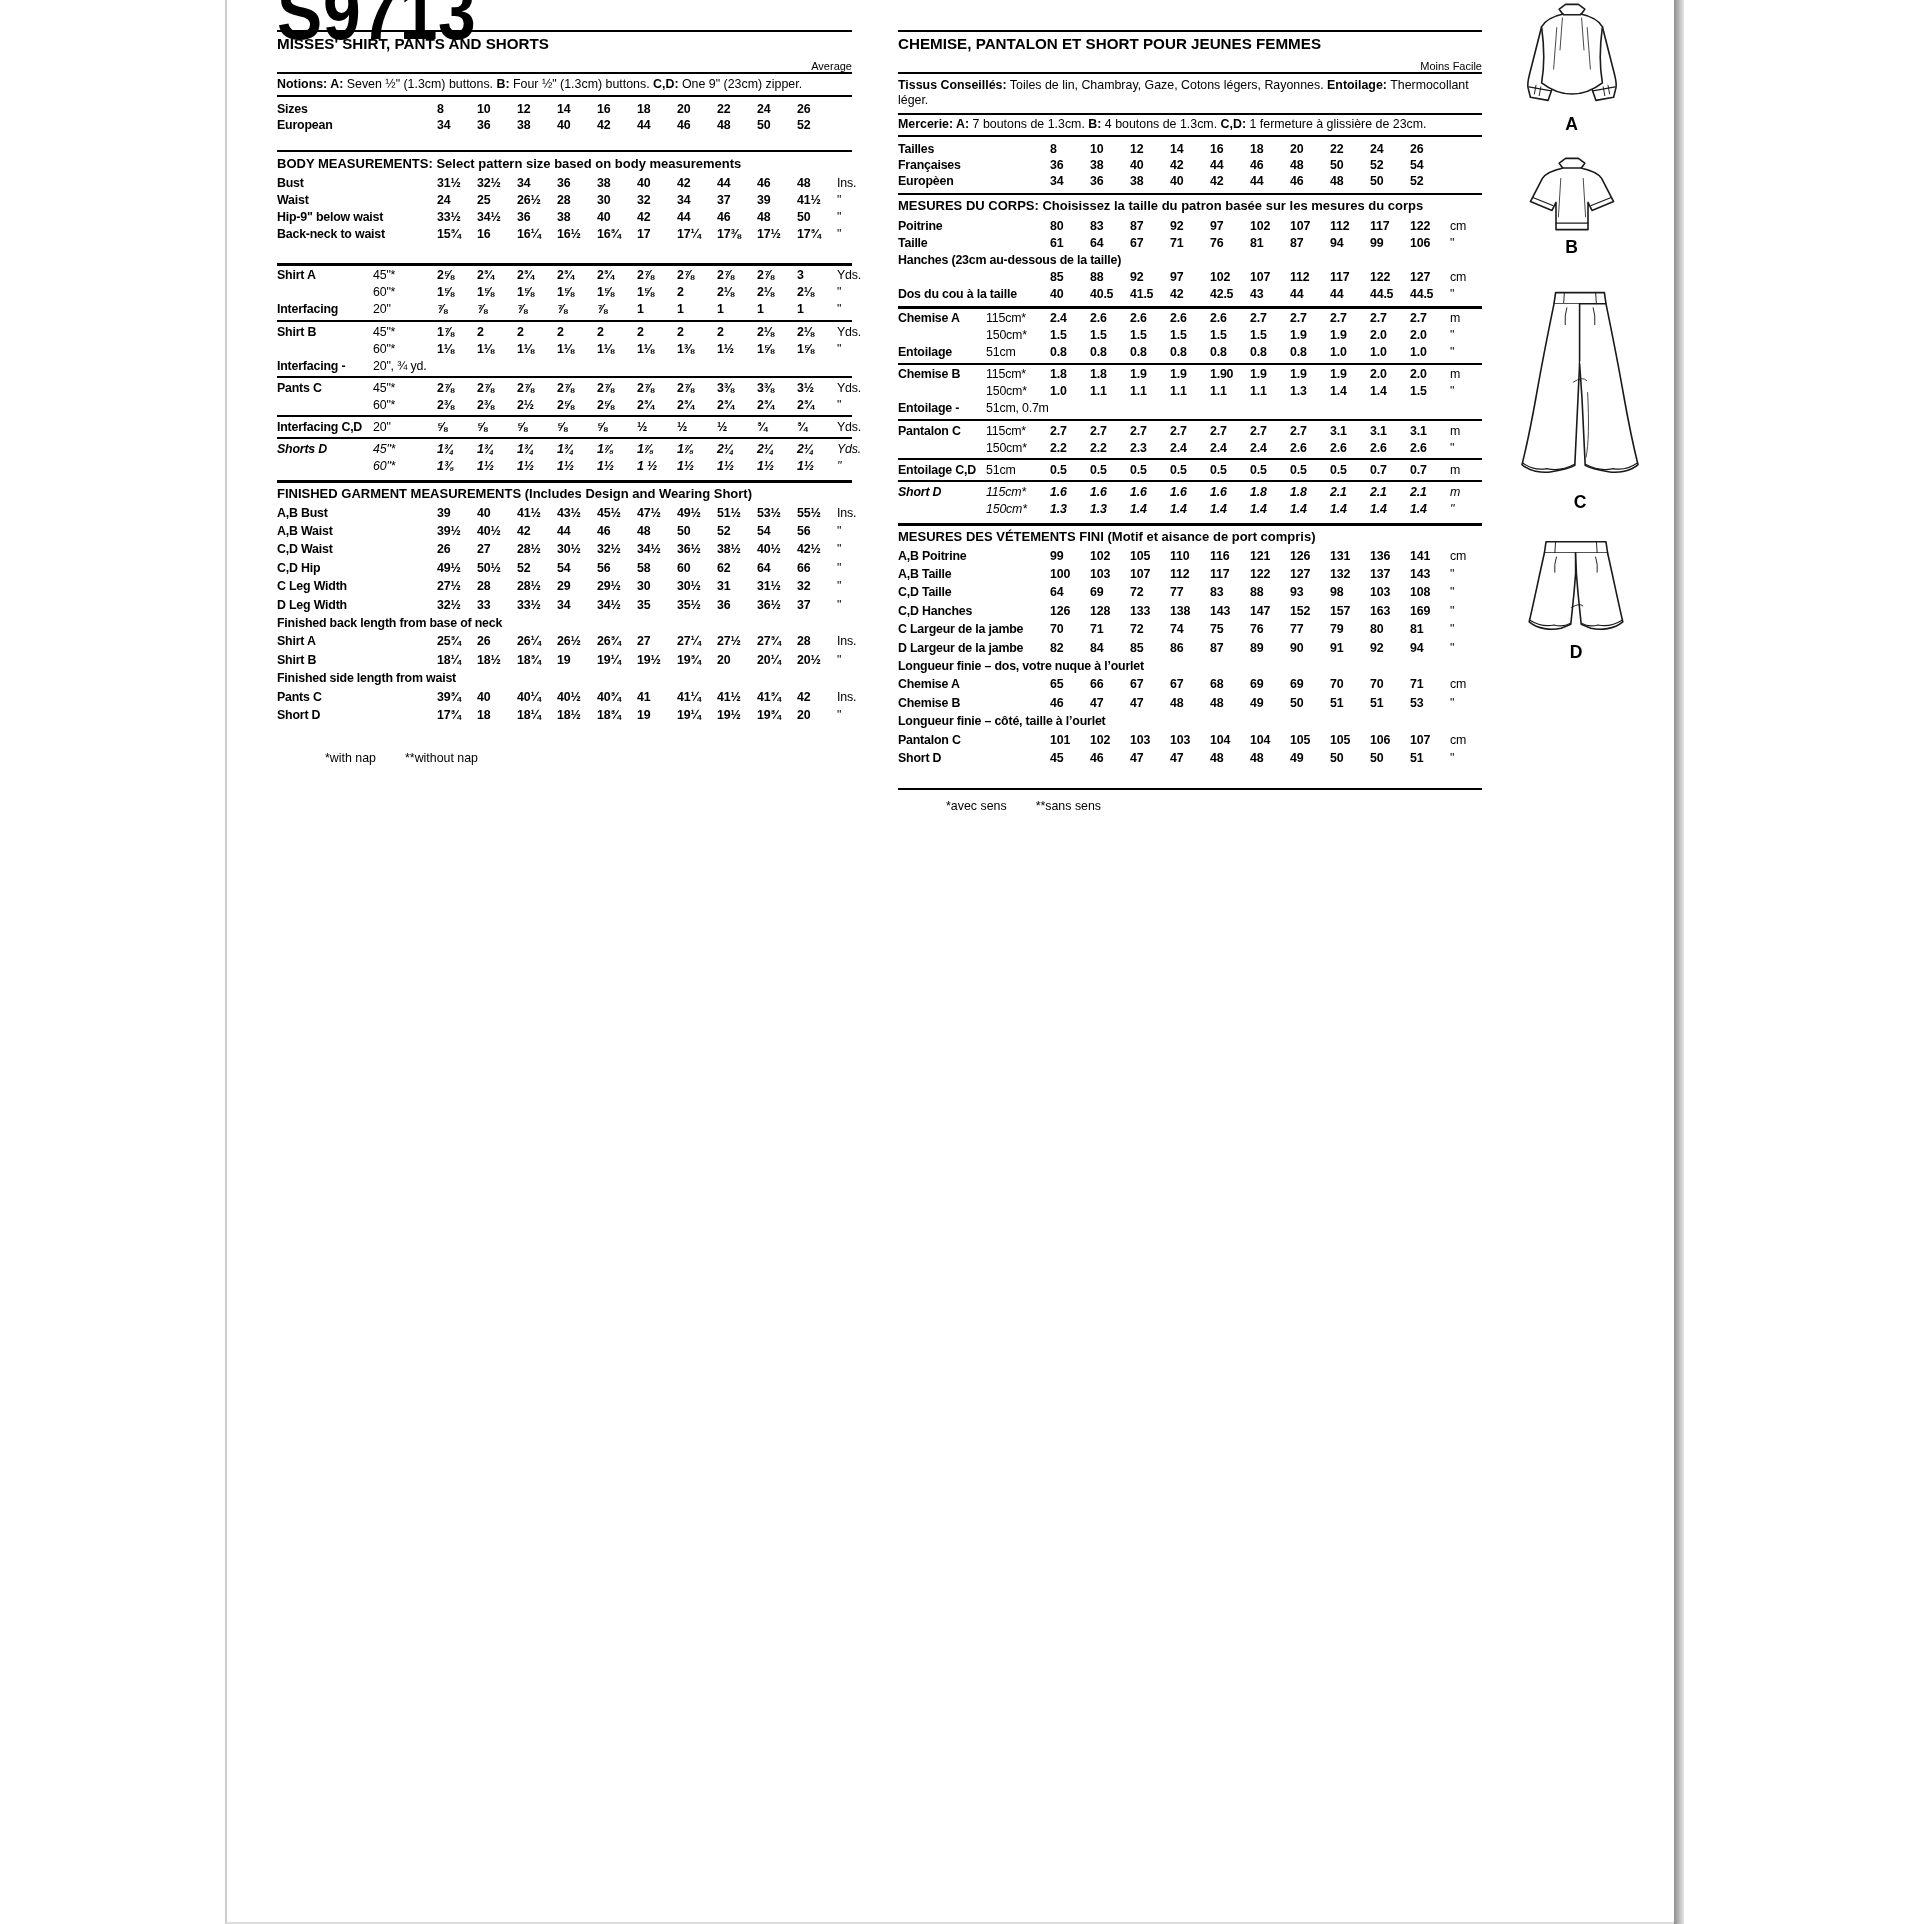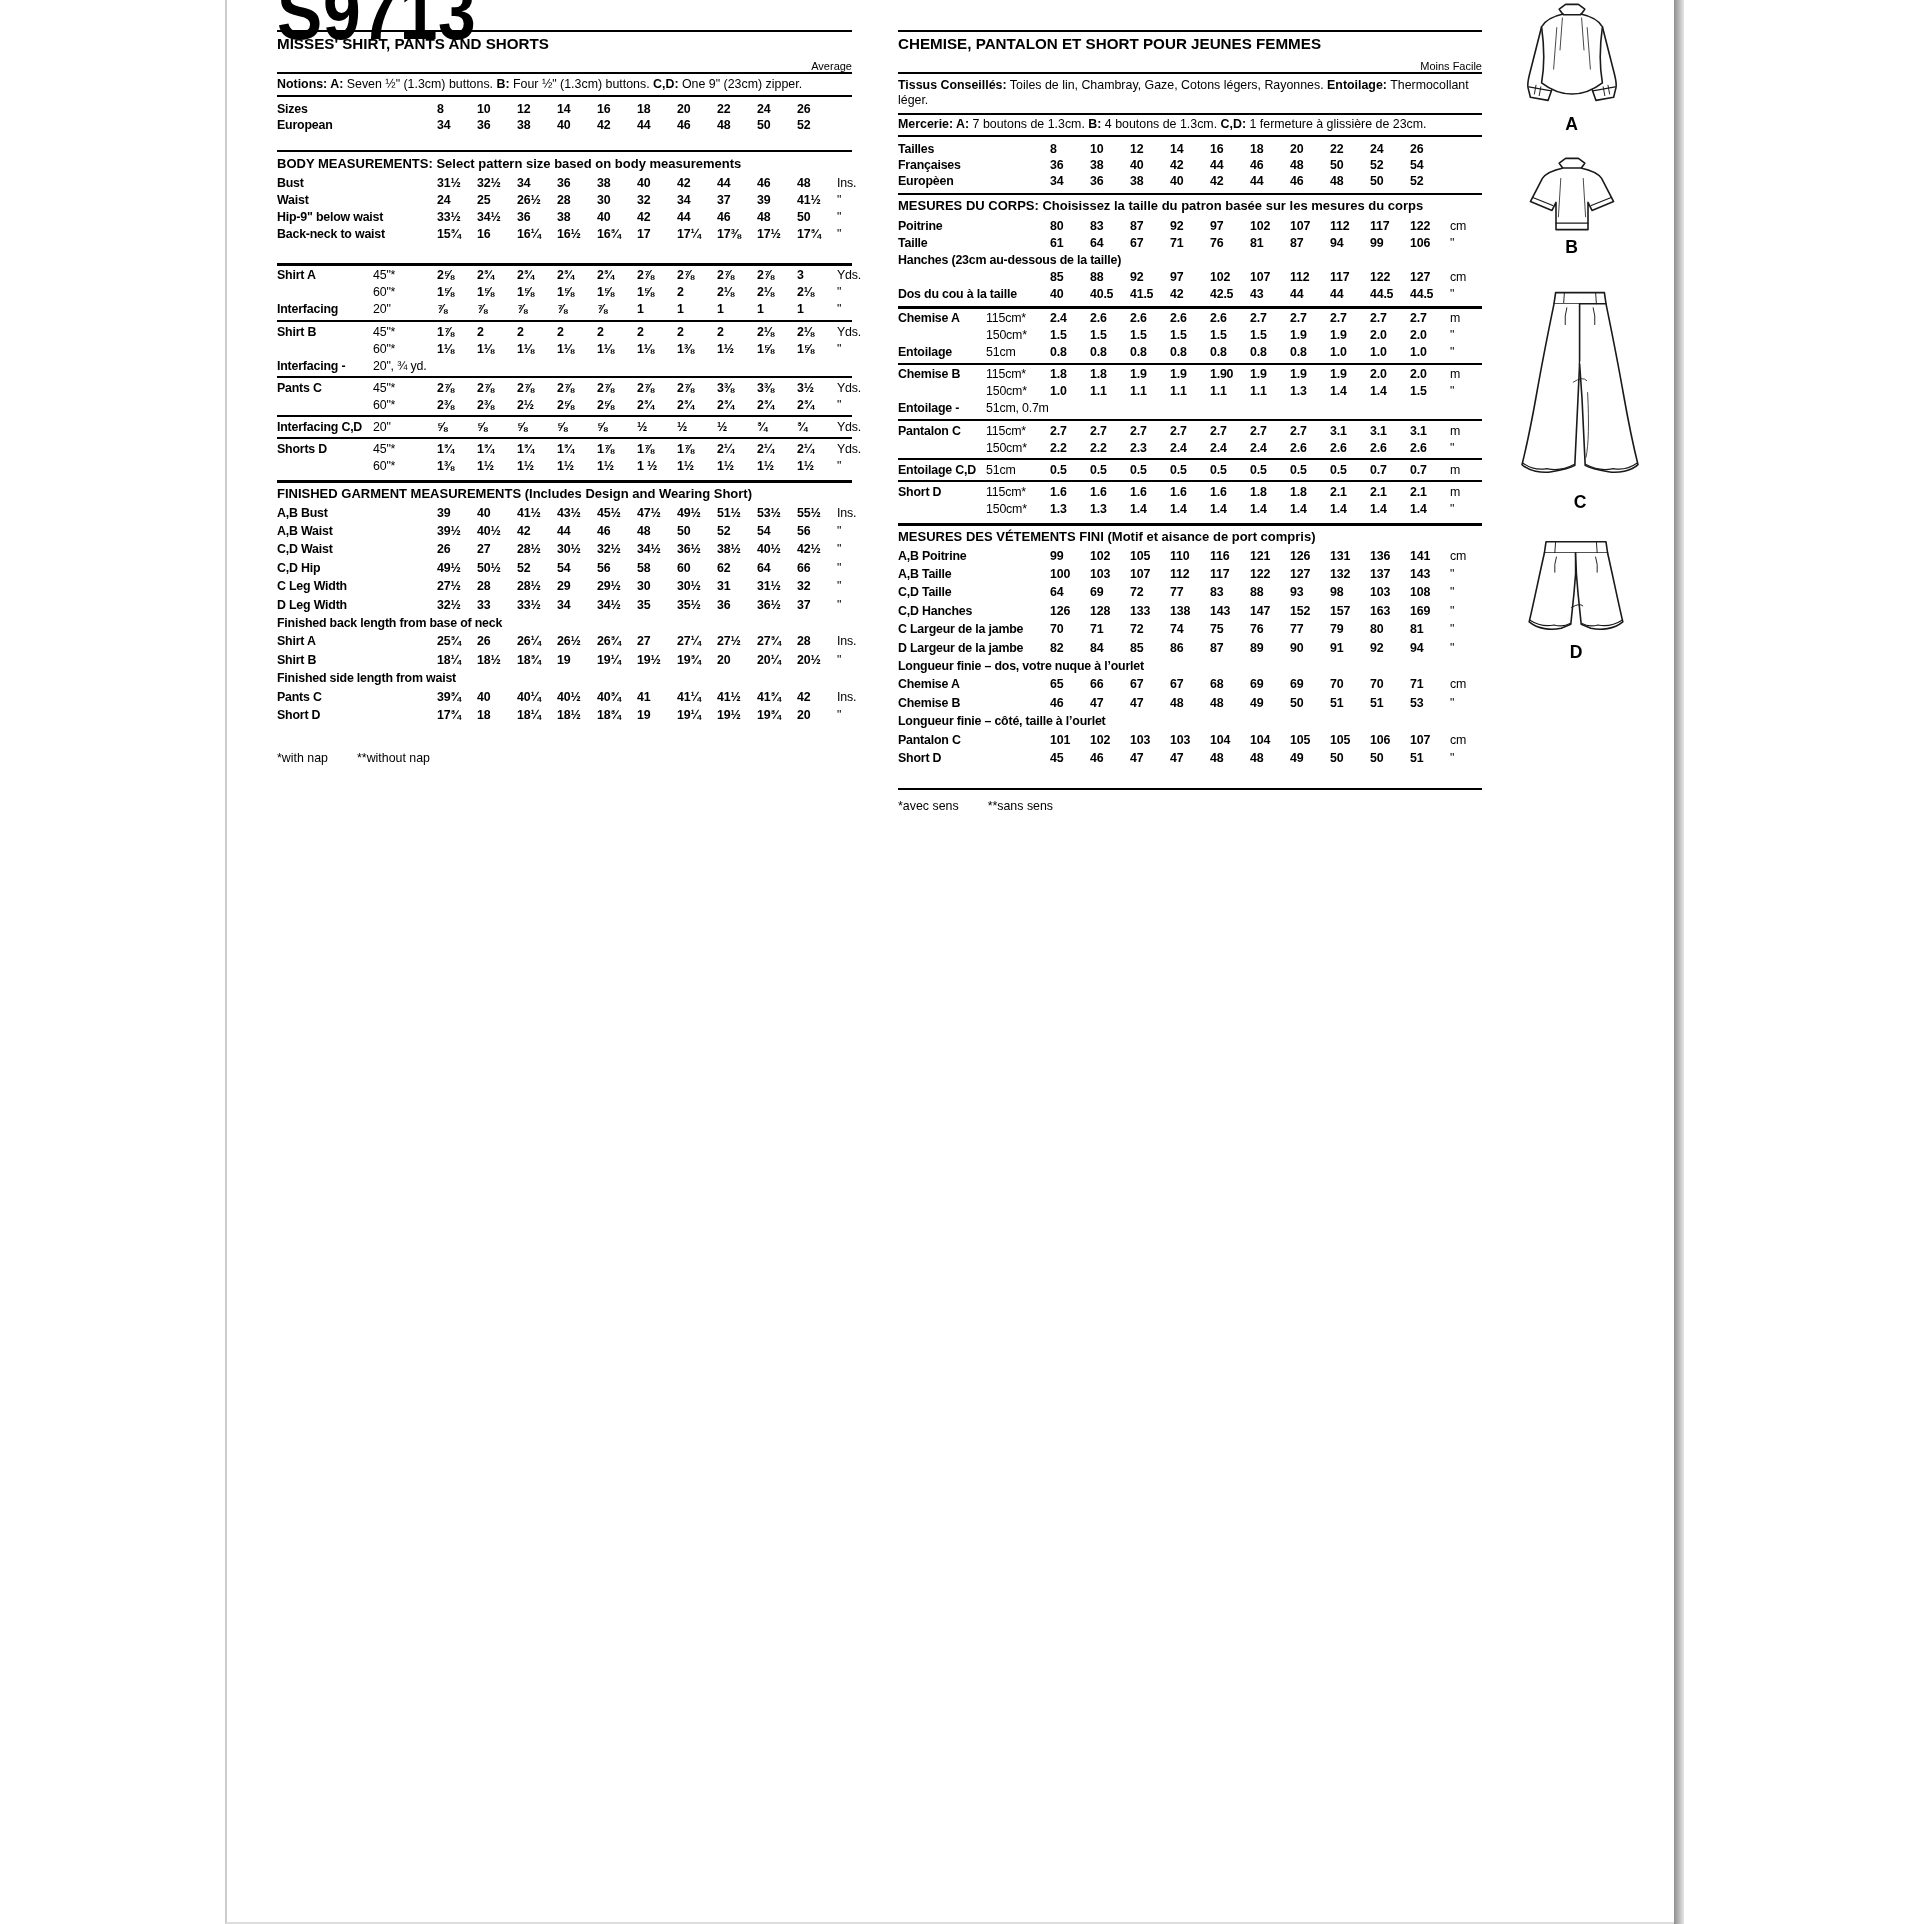--- a/index.html
+++ b/index.html
@@ -36,27 +36,27 @@
   .sizes-block .mrow{height:16px;line-height:16px;}
   .sizes-block-fr{padding:4px 0 4px;border-bottom:2.4px solid #000;}
   .sizes-block-fr .mrow{height:16px;line-height:16px;}
 
   .sec-header{margin-top:3.2px;font-size:13px;line-height:16px;font-weight:bold;white-space:nowrap;}
   .body-block{padding-top:3.2px;}
   .thick-rule{margin-top:20px;border-bottom:3.2px solid #000;}
   .thick-rule-fr{margin-top:3.2px;border-bottom:3.2px solid #000;}
 
   .yblock{padding:1.6px 0 1.6px;border-bottom:2.4px solid #000;}
-  .yblock.last{padding-bottom:4.8px;border-bottom:3.2px solid #000;}
+  .yblock.last{padding-bottom:4.8px;border-bottom:3.2px solid #000;font-style:italic;}
 
   .fin-block{padding-top:1.6px;}
   .fin-block .mrow{height:18.4px;line-height:18.4px;}
 
   .footnote{margin-top:27px;font-size:12.4px;line-height:15.2px;white-space:nowrap;}
-  .footnote .n1{margin-right:29px;}
+  .footnote .n1{margin-right:29px;margin-left:48px;}
   .footnote-fr{margin-top:21px;border-top:2.4px solid #000;padding-top:9px;}
 
   
   .mrow{display:flex;height:17px;line-height:17px;font-size:12.4px;font-weight:bold;
     white-space:nowrap;letter-spacing:-0.2px;}
   .c-label{width:96px;flex:none;overflow:visible;}
   .col-fr .c-label{width:88px;}
   .c-spec{width:64px;flex:none;font-weight:normal;}
   .c-val{width:40px;flex:none;}
   .col-fr .c-val{width:40px;}

